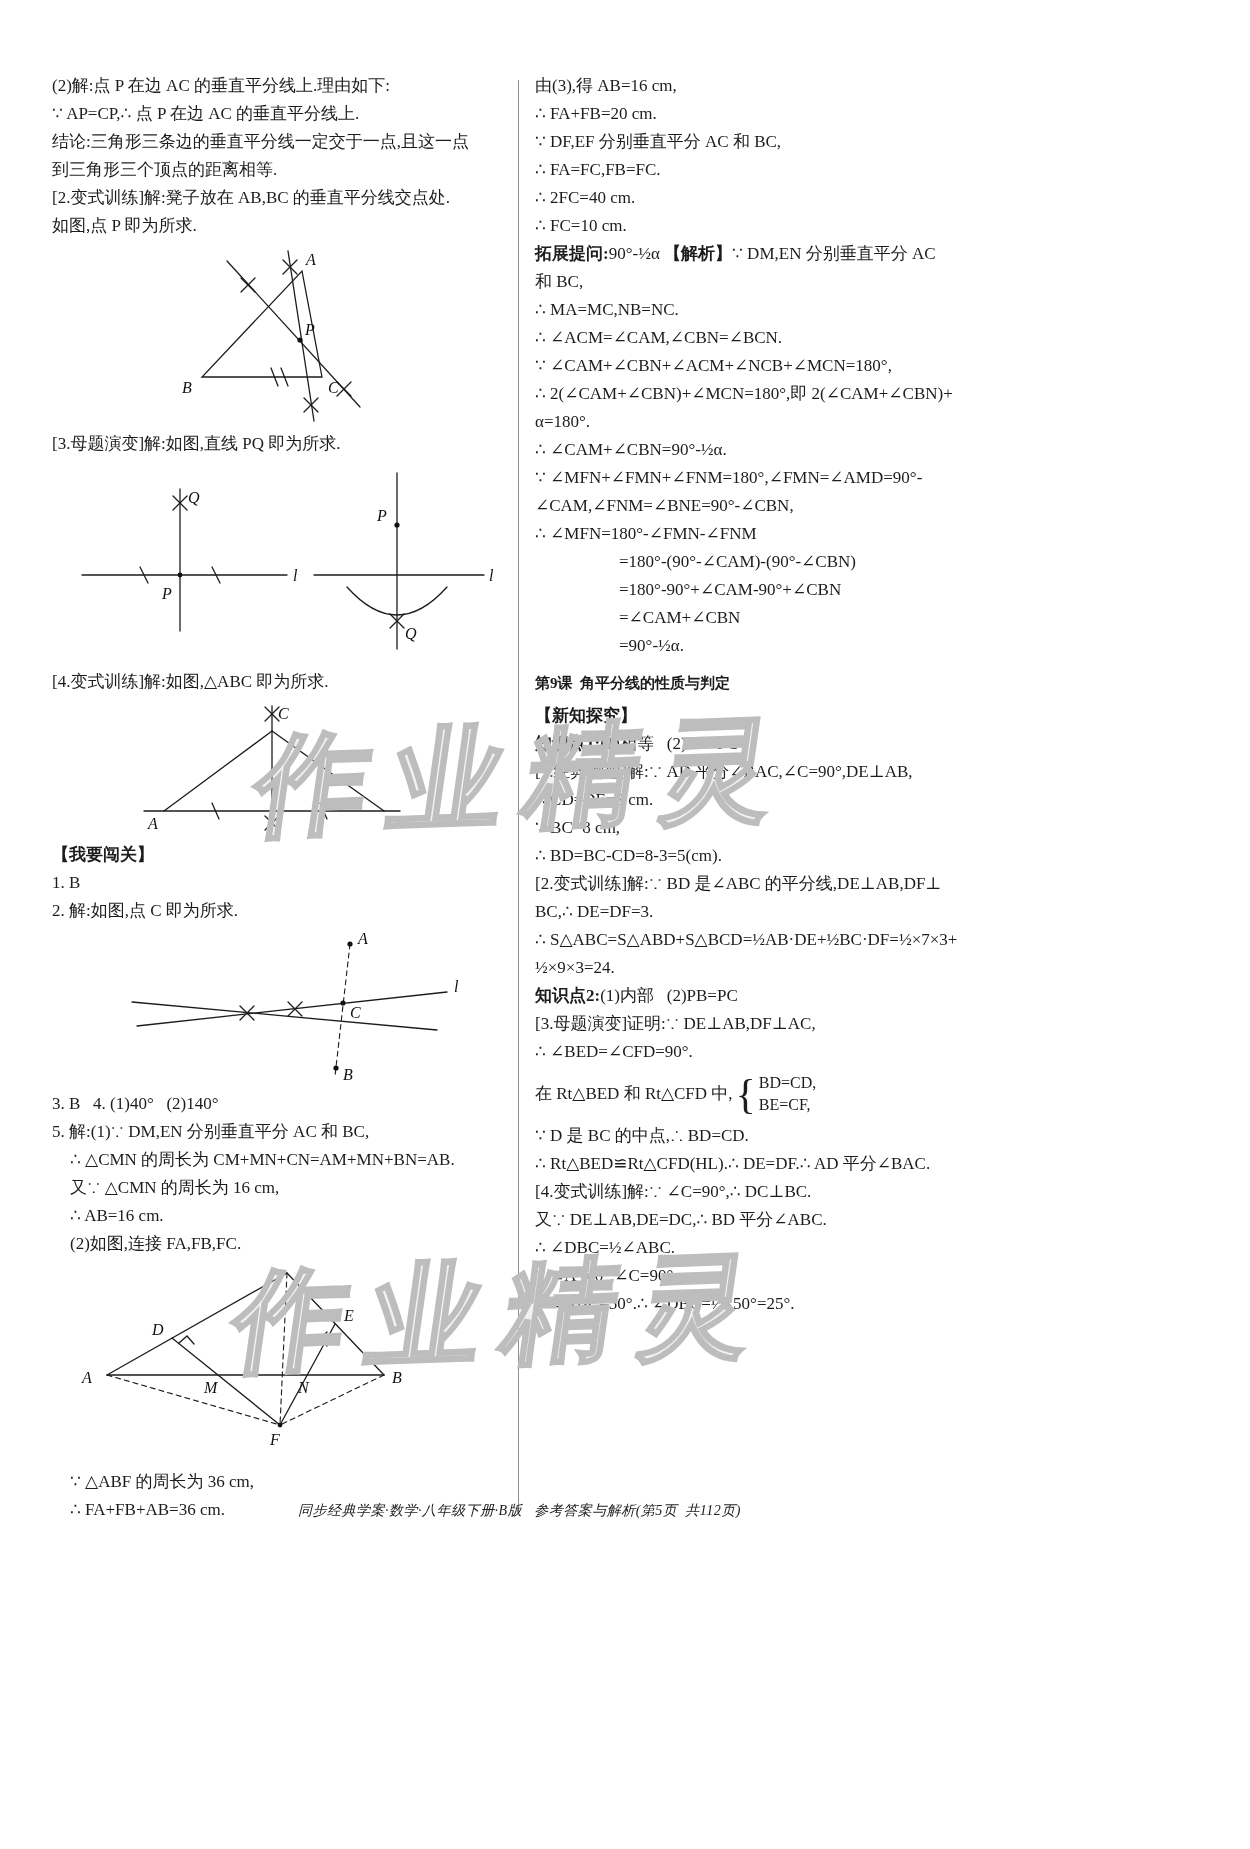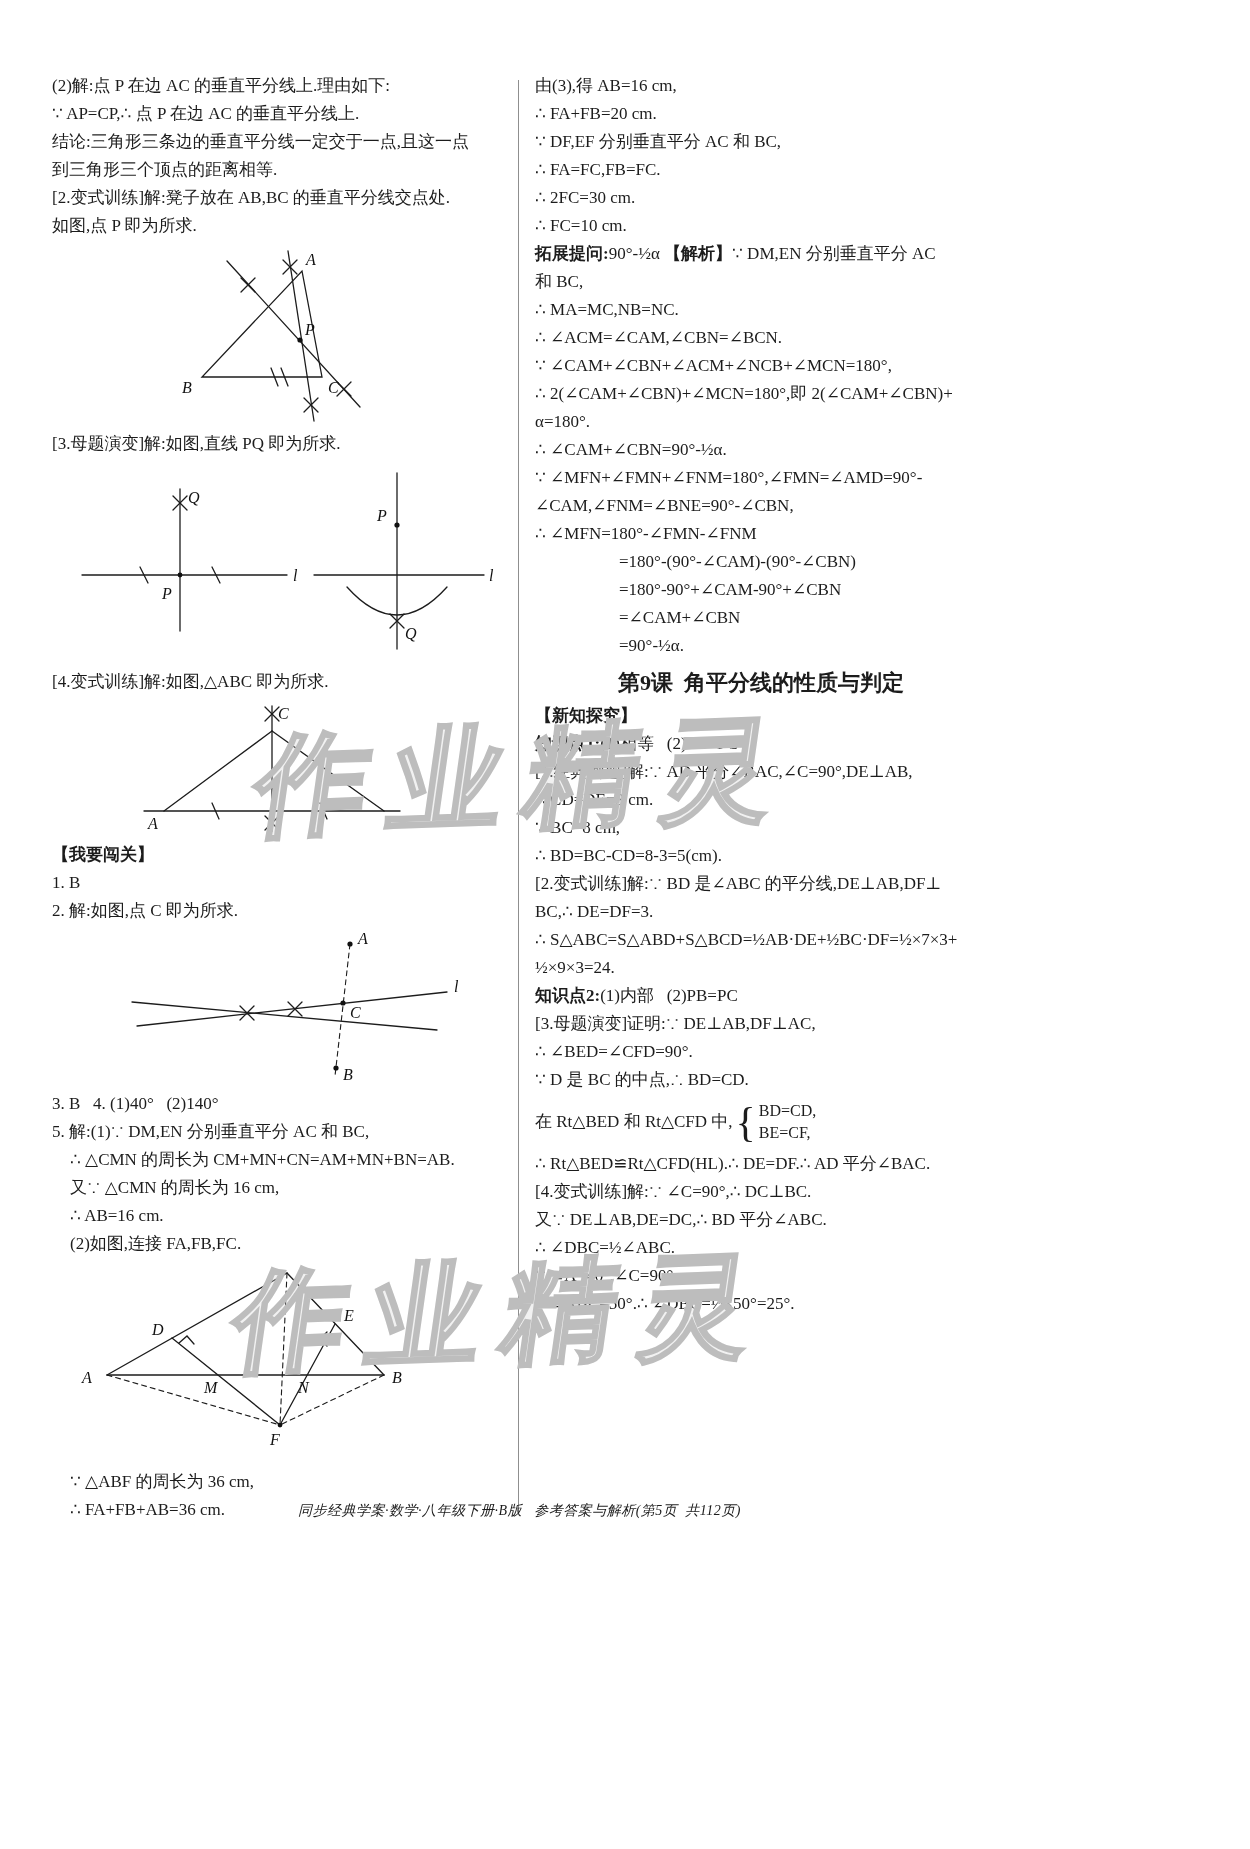--- a/index.html
+++ b/index.html
@@ -13,21 +13,21 @@
   }
   .content { position:absolute; left:52px; top:72px; width:935px; z-index:1; }
   .col { position:absolute; top:0; }
   .col-left { left:0; width:452px; }
   .col-right { left:483px; width:452px; }
   .divider { position:absolute; left:466px; top:8px; width:1px; height:1432px; background:#8f8f8f; }
   .ln { font-size:17px; line-height:28px; white-space:pre; }
   .b { font-weight:bold; }
   .ind { padding-left:18px; }
   .ind2 { padding-left:84px; }
-  .lesson { font-weight:bold; font-size:22px; line-height:30px; text-align:center; margin:8px 0 4px 0; white-space:pre; }
+  .lesson { font-weight:bold; font-size:15px; line-height:30px; margin:8px 0 4px 0; white-space:pre; }
   .fig { display:block; margin:5px 0; }
   .st { stroke:#1c1c1c; stroke-width:1.3; fill:none; stroke-linecap:round; }
   .dash { stroke:#1c1c1c; stroke-width:1.1; fill:none; stroke-dasharray:5 4; stroke-linecap:round; }
   .fig text { font-size:16px; font-style:italic; fill:#111; }
   .dot { fill:#111; stroke:none; }
   .brace-ln { display:flex; align-items:center; height:56px; }
   .brace-char { font-size:42px; font-weight:400; line-height:1; margin:0 3px; }
   .brace-stack { display:inline-flex; flex-direction:column; justify-content:center; }
   .bs { font-size:16px; line-height:22px; }
   .watermark {
@@ -164,21 +164,21 @@
 
     <div class="ln ind">∵ △ABF 的周长为 36 cm,</div>
     <div class="ln ind">∴ FA+FB+AB=36 cm.</div>
   </div>
 
   <div class="col col-right">
     <div class="ln">由(3),得 AB=16 cm,</div>
     <div class="ln">∴ FA+FB=20 cm.</div>
     <div class="ln">∵ DF,EF 分别垂直平分 AC 和 BC,</div>
     <div class="ln">∴ FA=FC,FB=FC.</div>
-    <div class="ln">∴ 2FC=30 cm.</div>
+    <div class="ln">∴ 2FC=40 cm.</div>
     <div class="ln">∴ FC=10 cm.</div>
 
     <div class="ln"><span class="b">拓展提问:</span><span>90°-½α </span><span class="b">【解析】</span><span>∵ DM,EN 分别垂直平分 AC</span></div>
 
     <div class="ln">和 BC,</div>
     <div class="ln">∴ MA=MC,NB=NC.</div>
     <div class="ln">∴ ∠ACM=∠CAM,∠CBN=∠BCN.</div>
     <div class="ln">∵ ∠CAM+∠CBN+∠ACM+∠NCB+∠MCN=180°,</div>
     <div class="ln">∴ 2(∠CAM+∠CBN)+∠MCN=180°,即 2(∠CAM+∠CBN)+</div>
     <div class="ln">α=180°.</div>
@@ -202,23 +202,23 @@
     <div class="ln">∴ BD=BC-CD=8-3=5(cm).</div>
     <div class="ln">[2.变式训练]解:∵ BD 是∠ABC 的平分线,DE⊥AB,DF⊥</div>
     <div class="ln">BC,∴ DE=DF=3.</div>
     <div class="ln">∴ S△ABC=S△ABD+S△BCD=½AB·DE+½BC·DF=½×7×3+</div>
     <div class="ln">½×9×3=24.</div>
 
     <div class="ln"><span class="b">知识点2:</span><span>(1)内部   (2)PB=PC</span></div>
 
     <div class="ln">[3.母题演变]证明:∵ DE⊥AB,DF⊥AC,</div>
     <div class="ln">∴ ∠BED=∠CFD=90°.</div>
+    <div class="ln brace-ln"><span>在 Rt△BED 和 Rt△CFD 中,</span><span class="brace-char">{</span><span class="brace-stack"><span class="bs">BD=CD,</span><span class="bs">BE=CF,</span></span></div>
+
     <div class="ln">∵ D 是 BC 的中点,∴ BD=CD.</div>
-
-    <div class="ln brace-ln"><span>在 Rt△BED 和 Rt△CFD 中,</span><span class="brace-char">{</span><span class="brace-stack"><span class="bs">BD=CD,</span><span class="bs">BE=CF,</span></span></div>
 
     <div class="ln">∴ Rt△BED≌Rt△CFD(HL).∴ DE=DF.∴ AD 平分∠BAC.</div>
     <div class="ln">[4.变式训练]解:∵ ∠C=90°,∴ DC⊥BC.</div>
     <div class="ln">又∵ DE⊥AB,DE=DC,∴ BD 平分∠ABC.</div>
     <div class="ln">∴ ∠DBC=½∠ABC.</div>
     <div class="ln">∵ ∠A=40°,∠C=90°,</div>
     <div class="ln">∴ ∠ABC=50°.∴ ∠DBC=½×50°=25°.</div>
   </div>
 </div>
 

